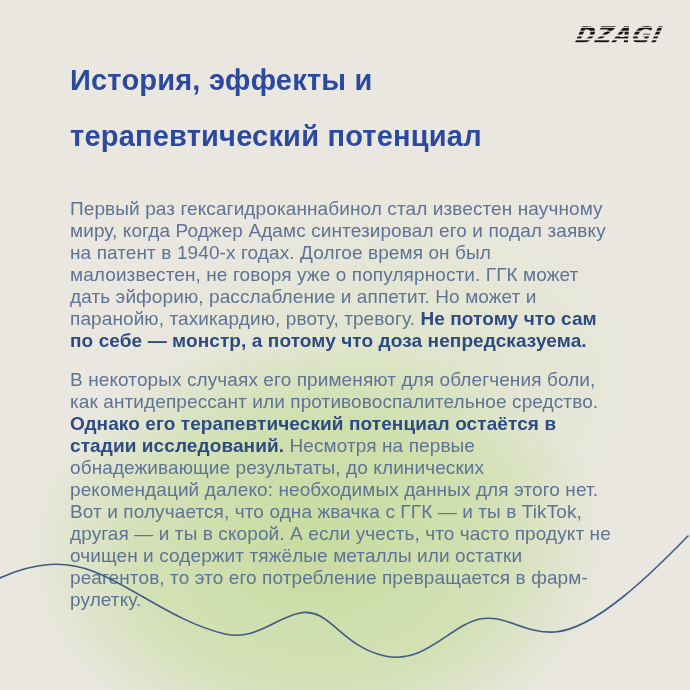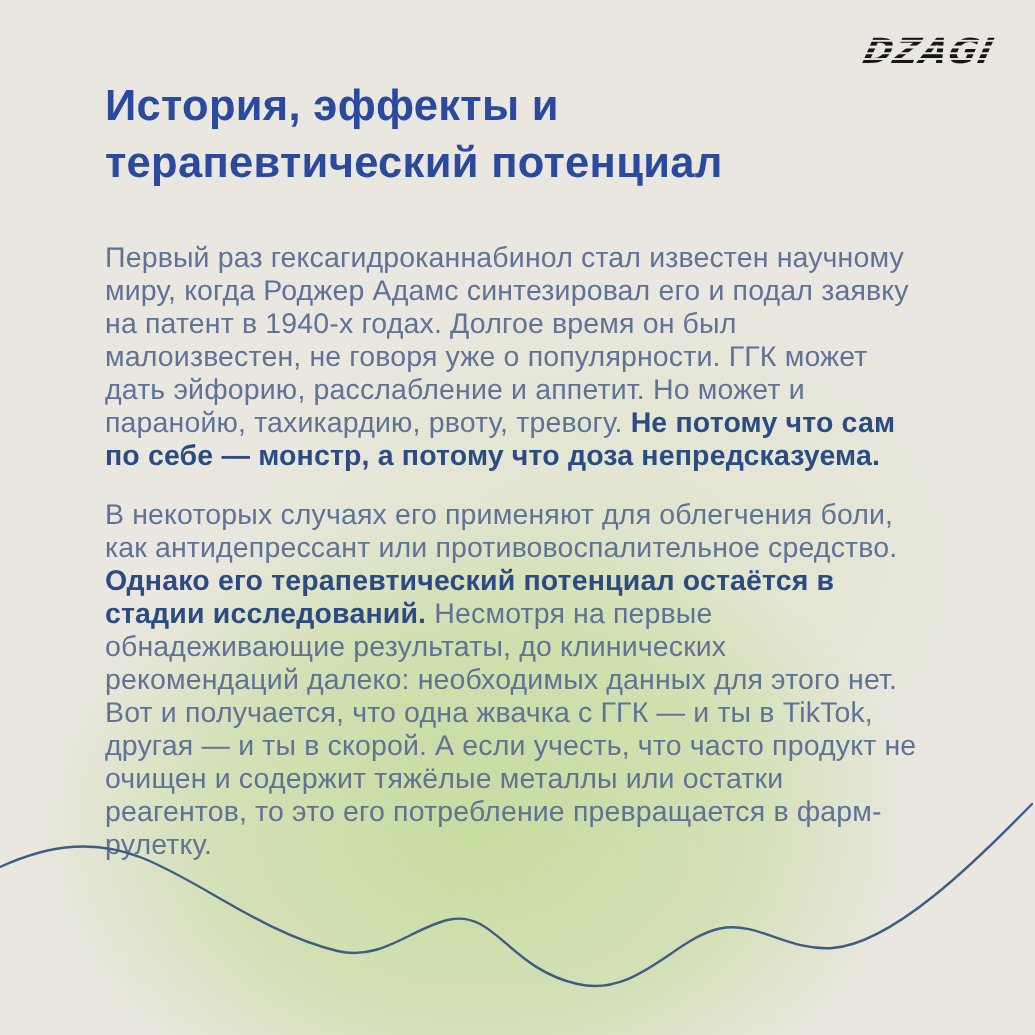--- a/index.html
+++ b/index.html
@@ -30,21 +30,21 @@
       background:repeating-linear-gradient(180deg, var(--logo,#161616) 0 2.6px, rgba(0,0,0,0) 2.6px 4px);
       -webkit-background-clip:text;background-clip:text;
       color:transparent;
     }
   }
   .content{
     position:absolute;left:70px;top:52px;width:558px;
   }
   h1.title{
     margin:0 0 34px 0;
-    font-size:29px;line-height:38px;font-weight:700;
+    font-size:29px;line-height:56px;font-weight:700;
     letter-spacing:.2px;
     color:var(--title,#2b4a9e);
   }
   .body p{
     margin:0 15px 17px 0;
     font-size:19px;line-height:22px;font-weight:500;
     letter-spacing:.1px;
     color:var(--body-text,#5f7396);
   }
   .body p strong{

